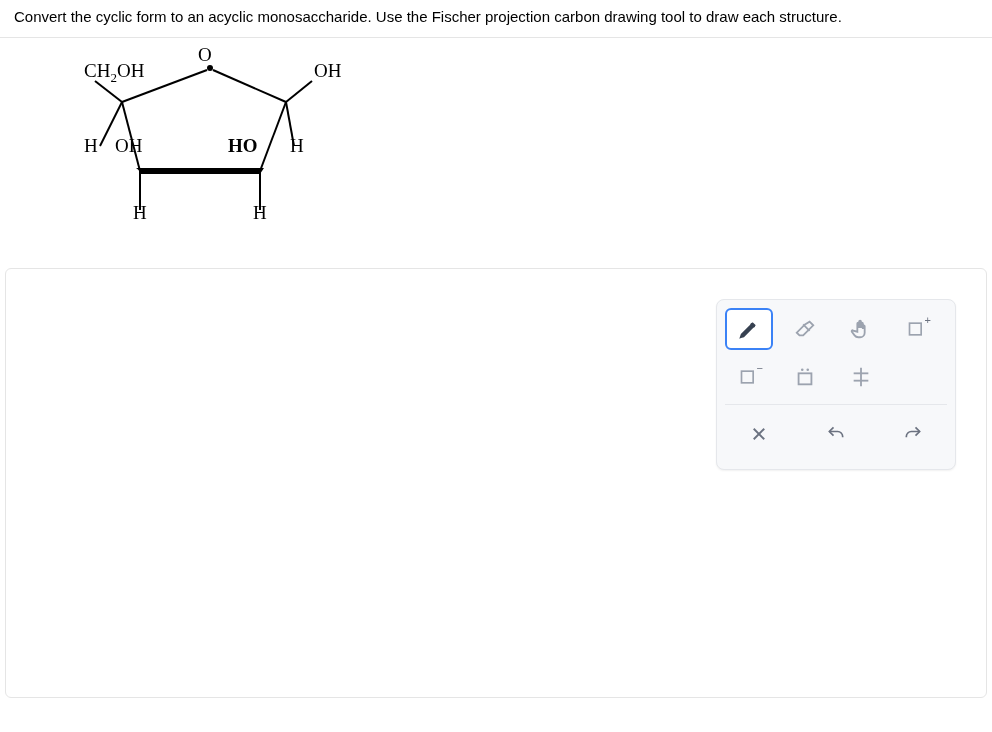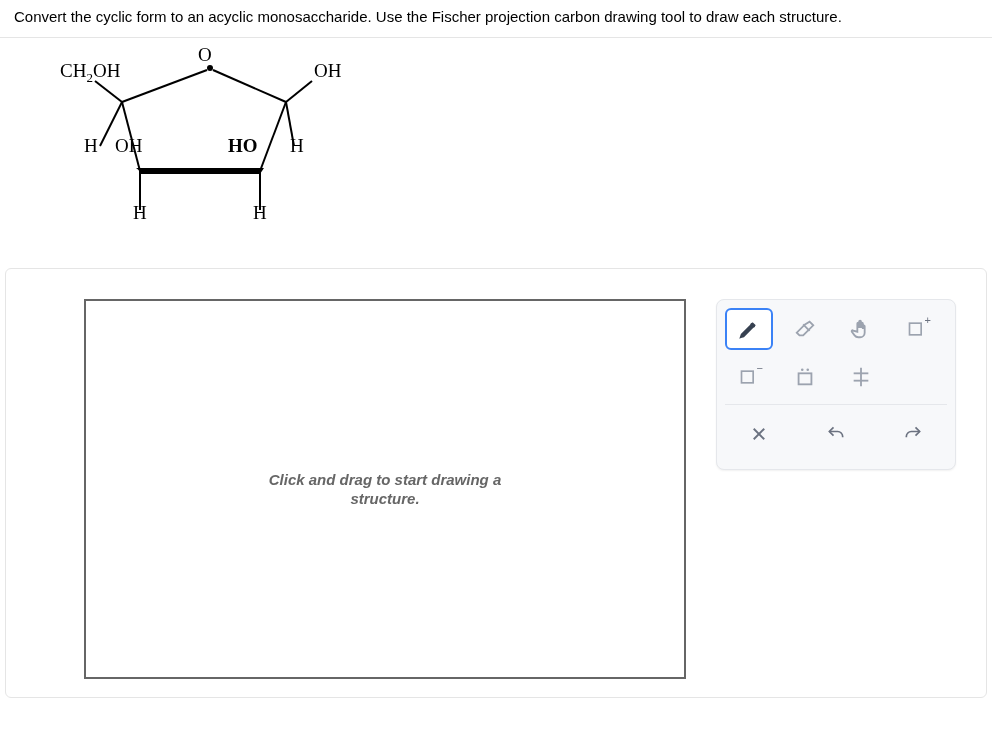--- a/index.html
+++ b/index.html
@@ -145,32 +145,26 @@
   </svg>
 
   <div class="chem-label" style="position:absolute; left:198px; top:6px;">O</div>
   <div class="chem-label" style="position:absolute; left:314px; top:22px;">OH</div>
   <div class="chem-label" style="position:absolute; left:228px; top:97px;font-weight:bold;">HO</div>
   <div class="chem-label" style="position:absolute; left:290px; top:97px;">H</div>
   <div class="chem-label" style="position:absolute; left:253px; top:164px;">H</div>
   <div class="chem-label" style="position:absolute; left:133px; top:164px;">H</div>
   <div class="chem-label" style="position:absolute; left:84px; top:97px;">H</div>
   <div class="chem-label" style="position:absolute; left:115px; top:97px;">OH</div>
-  <div class="chem-label" style="position:absolute; left:60px; top:22px;">
+  <div class="chem-label" style="position:absolute; left:84px; top:22px;">
     <span>CH</span><sub>2</sub><span>OH</span>
   </div>
 </div>
 
 <div class="answer-box-wrap">
-  <div class="canvas-area">
-    <div class="canvas-placeholder">
-      <span>Click and drag to start drawing a</span><br>
-      <span>structure.</span>
-    </div>
-  </div>
 
   <div class="tool-panel">
     <div class="tool-row">
       <div class="tool-btn selected">
         <svg width="22" height="22" viewBox="0 0 24 24" fill="none" stroke="#374151" stroke-width="2">
             <path d="M3 21l3-1 12-12-2-2L4 18l-1 3z"></path>
             <path d="M14 6l4 4"></path>
           </svg>
       </div>
       <div class="tool-btn">

